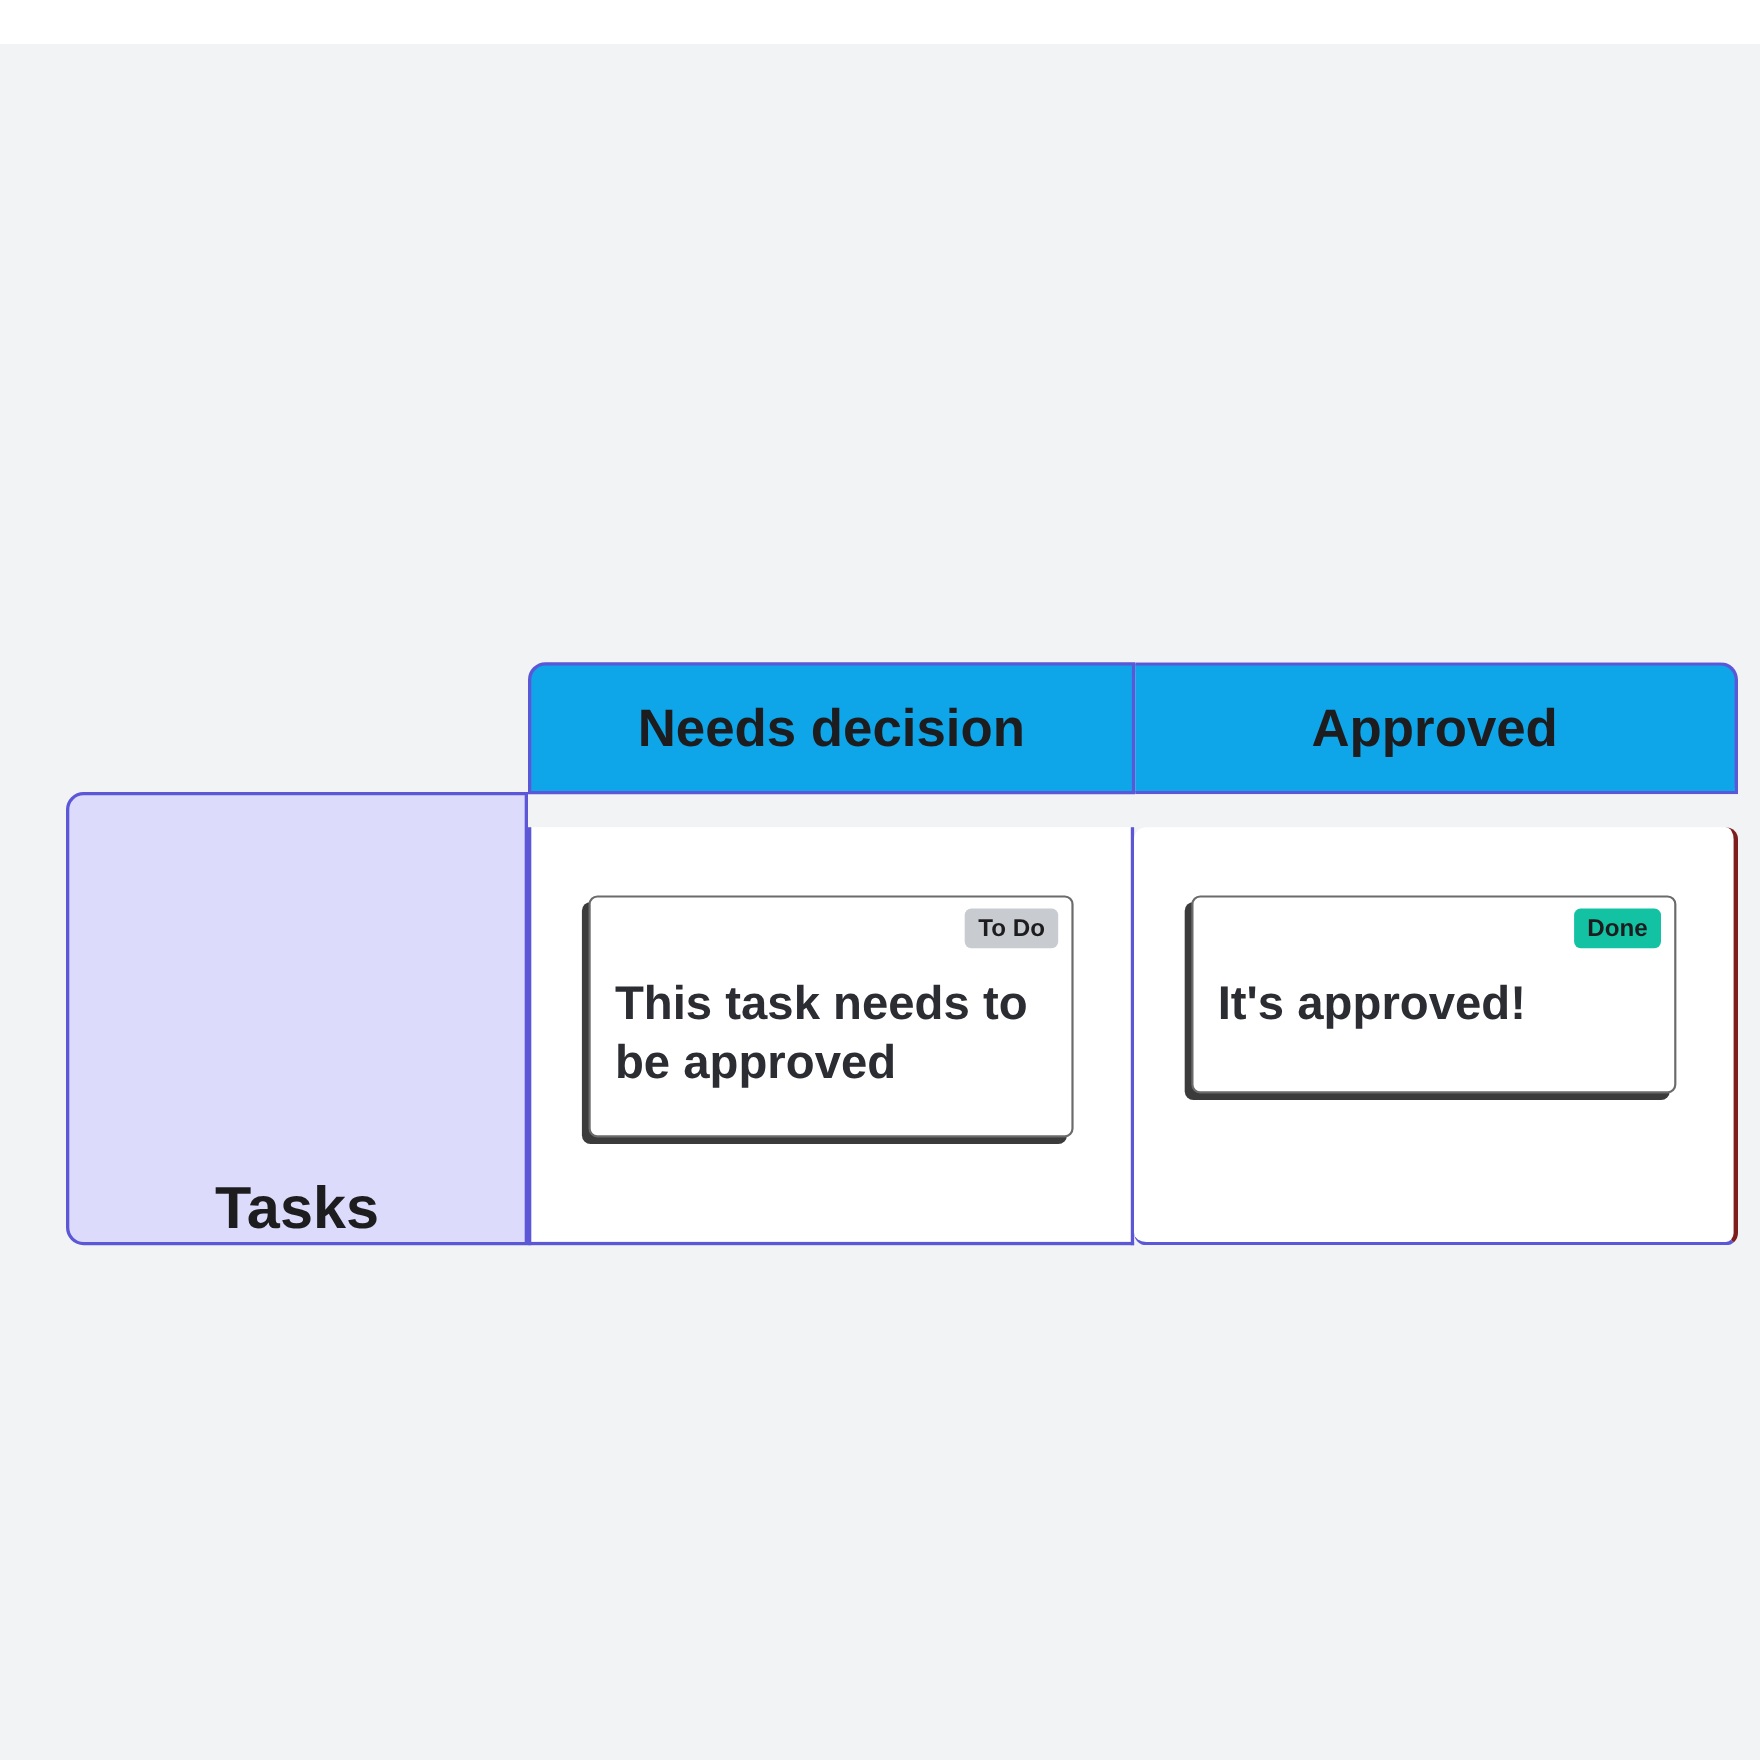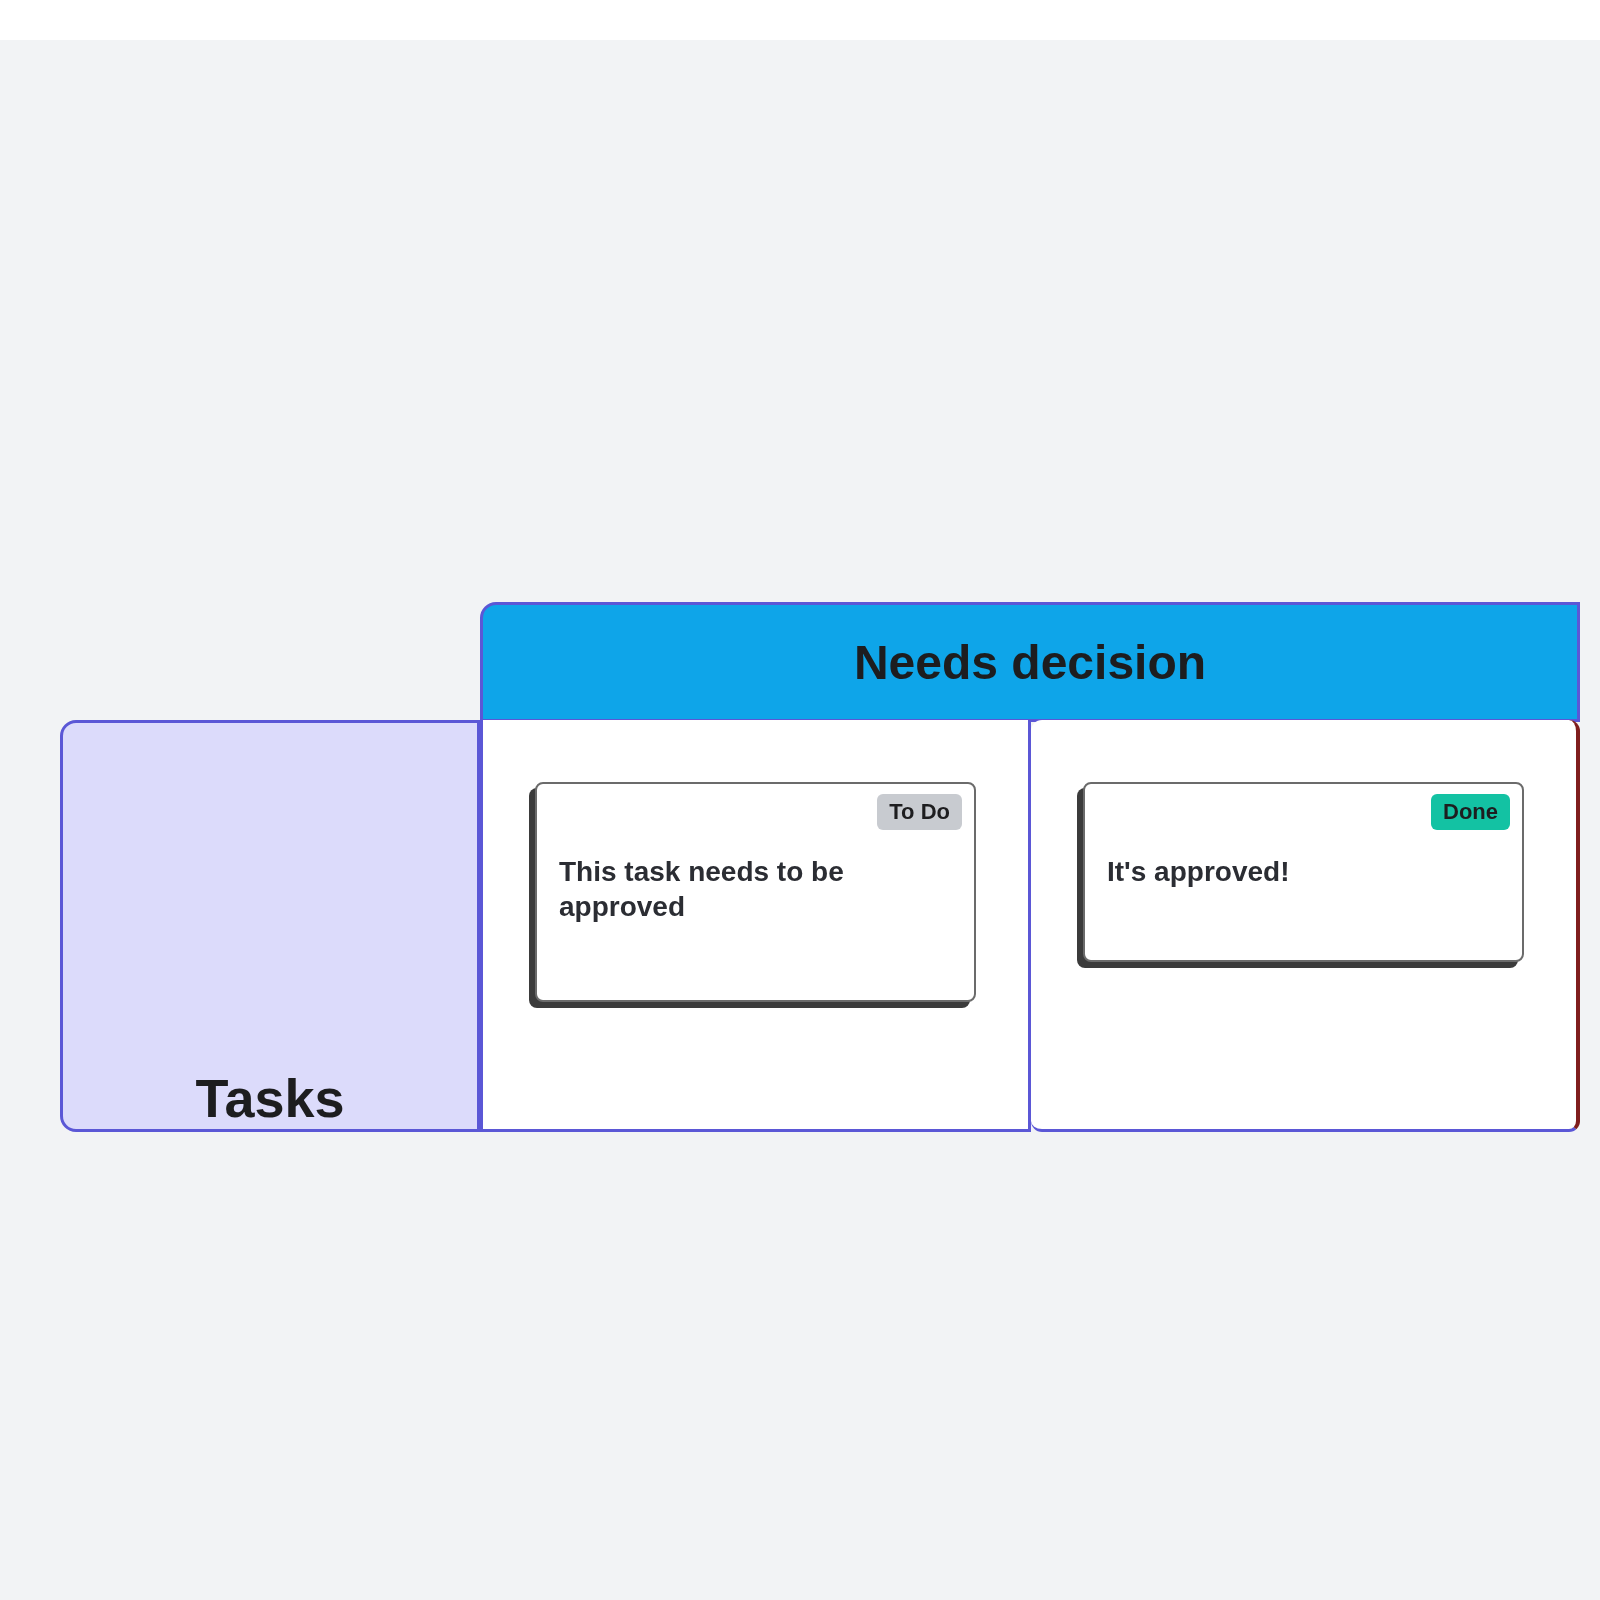--- a/index.html
+++ b/index.html
@@ -89,20 +89,21 @@
     width: 1100px;
     height: 412px;
     display: flex;
   }
   .cell {
     flex: 1 1 0;
     background: #ffffff;
     border-bottom: 3px solid #5b57d6;
     padding: 62px 52px 40px 52px;
     position: relative;
+    margin-top: 32px;
   }
   .cell.first {
     border-left: 3px solid #5b57d6;
     border-right: 3px solid #5b57d6;
   }
   .cell.last {
     border-right: 4px solid #7f1d1d;
     border-bottom-right-radius: 16px;
     border-radius: 11px;
   }
@@ -124,41 +125,44 @@
     font-size: 22px;
     font-weight: 700;
     padding: 5px 12px;
     border-radius: 6px;
     color: #1d1d1f;
   }
   .status.todo { background: #c8cbd0; }
   .status.done { background: #13c2a3; }
   .card-title {
     margin-top: 50px;
-    font-size: 28px;
+    font-size: 43px;
     font-weight: 800;
     color: #2b2d33;
     line-height: 1.25;
   }
 </style>
 </head>
 <body>
 
 <div class="canvas">
   <div class="top-strip"></div>
 
   <div class="board">
 
     <div class="row-header">
       <span class="row-header-label">Tasks</span>
     </div>
 
     <div class="col-headers">
       <div class="col-header first">
         <span class="col-header-label">Needs decision</span>
+      </div>
+      <div class="col-header last">
+        <span class="col-header-label">Approved</span>
       </div>
     </div>
 
     <div class="cells">
 
       <div class="cell first">
         <div class="card" style="min-height:220px;">
           <span class="status todo">To Do</span>
           <div class="card-title">This task needs to be approved</div>
         </div>

